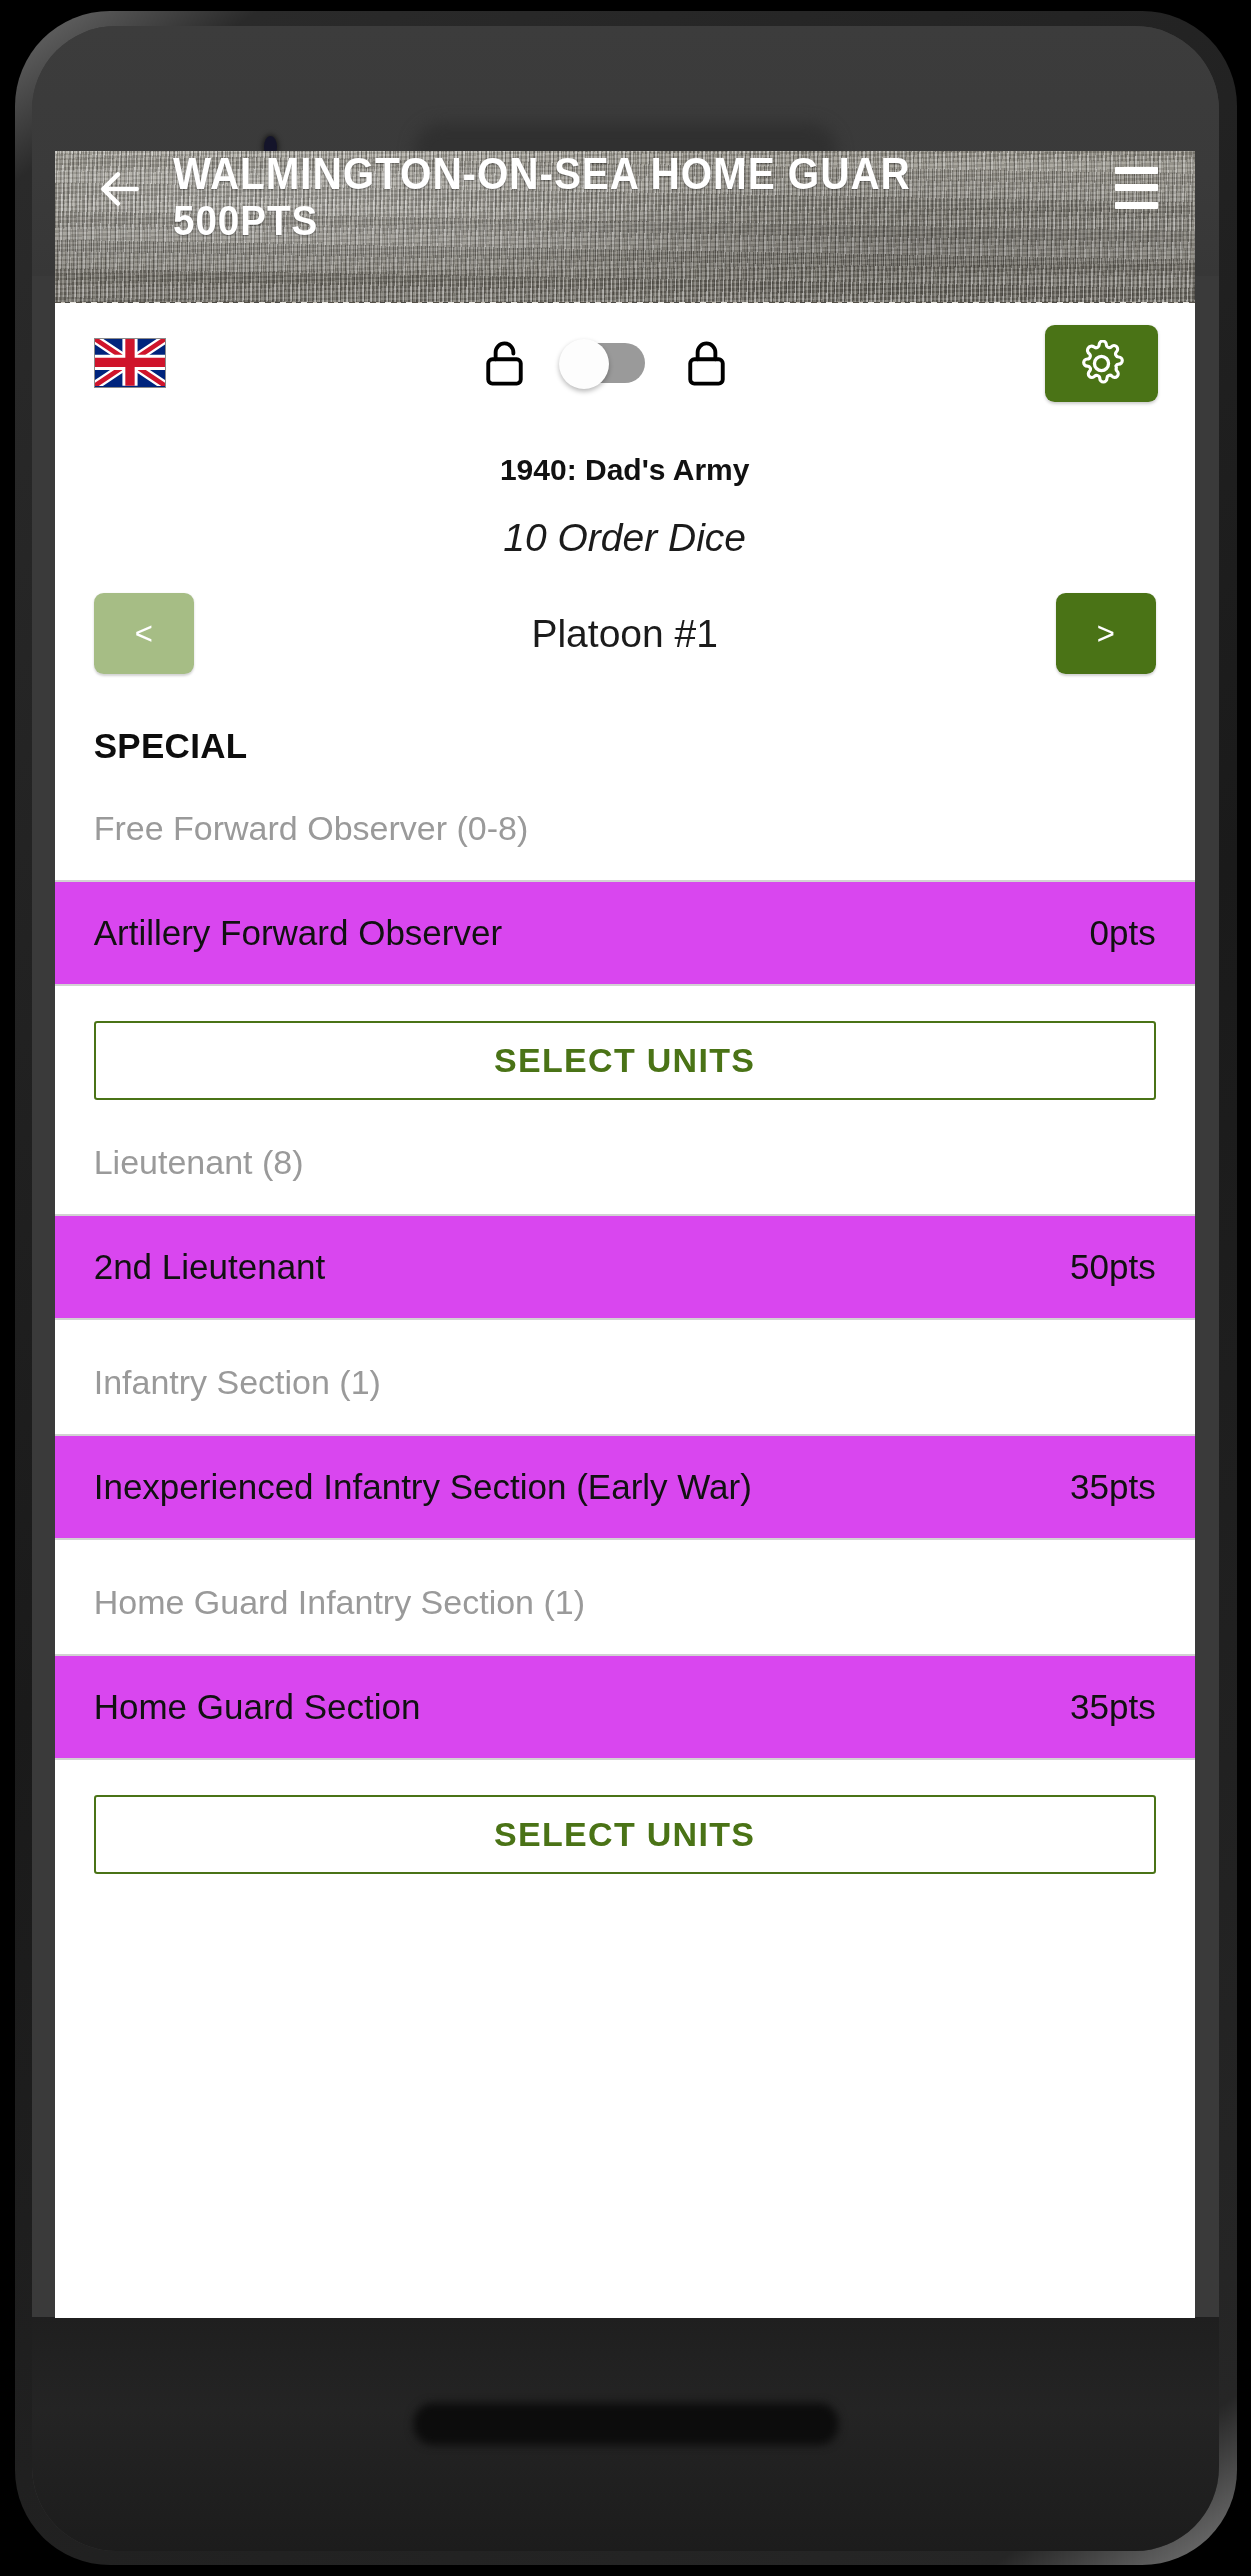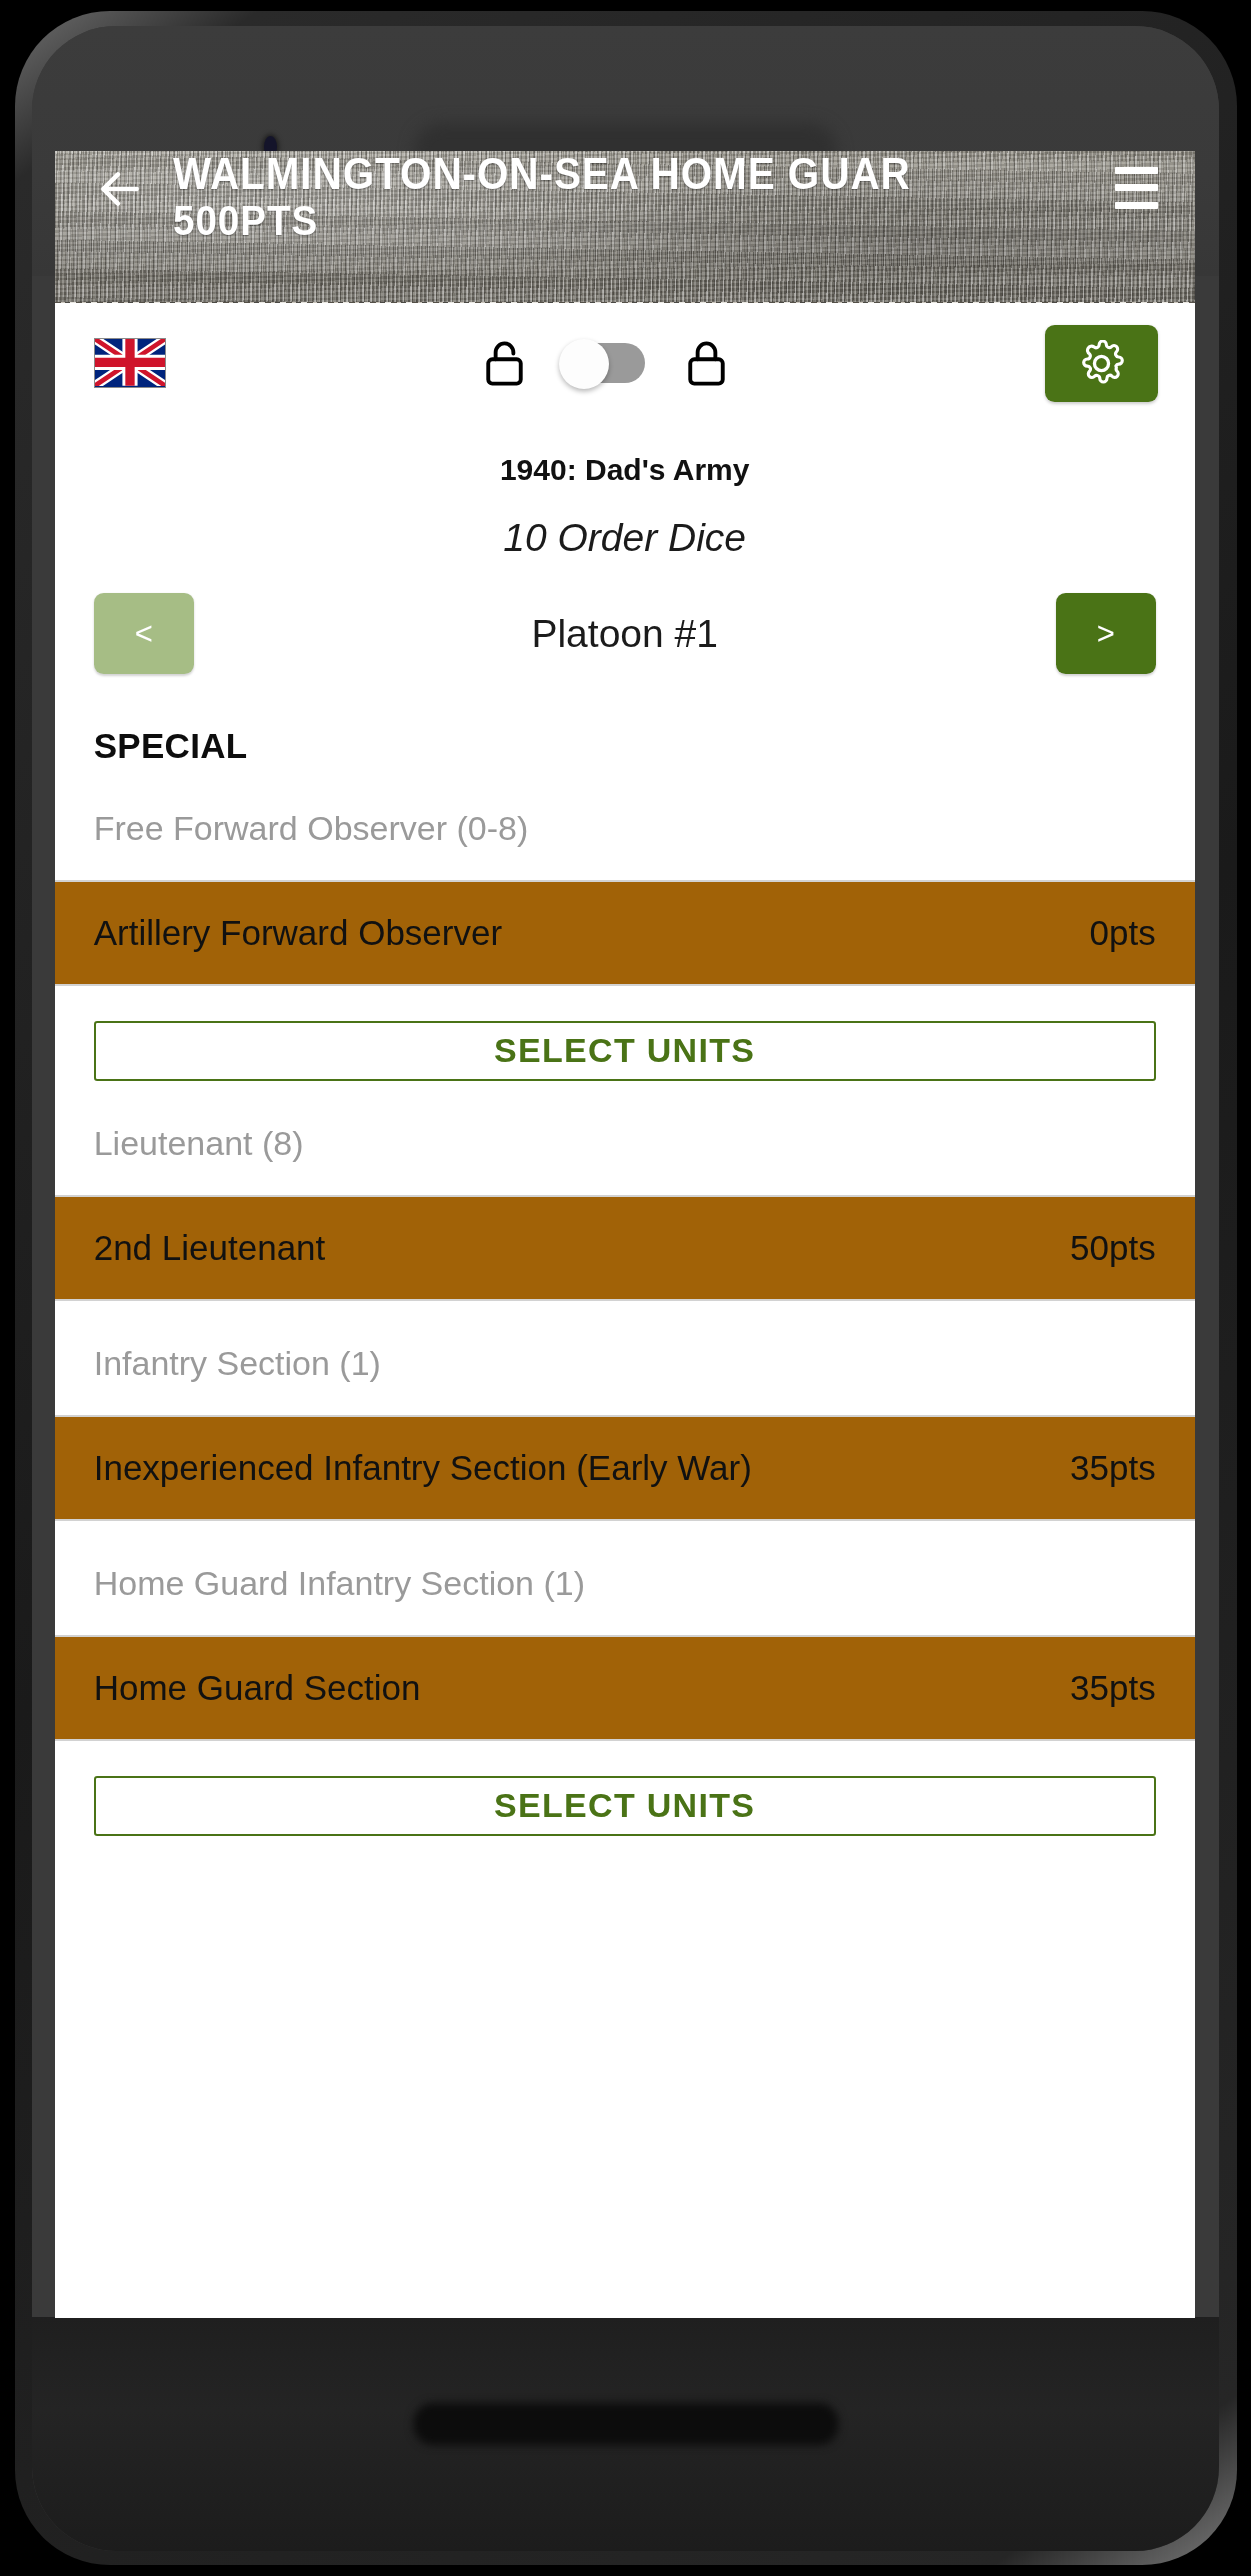--- a/index.html
+++ b/index.html
@@ -270,33 +270,33 @@
   }
   .slot-label {
     font-size: 34px;
     color: #9a9a9a;
     padding: 0 39px;
     margin-top: 43px;
     margin-bottom: 32px;
   }
   .unit-row {
     display: flex; align-items: center; justify-content: space-between;
-    background: #a16207;
+    background: #d946ef;
     border-top: 2.4px solid #d2d2d2;
     border-bottom: 2.4px solid #d2d2d2;
     padding: 31px 39px;
     min-height: 87px;
     cursor: pointer;
   }
   .unit-name { font-size: 35px; color: #111; }
   .unit-pts  { font-size: 35px; color: #111; white-space: nowrap; }
 
   .select-units {
     margin: 35px 39px 0 39px;
-    height: 60px;
+    height: 79px;
     border: 2.4px solid #4a7316;
     border-radius: 3.2px;
     display: flex; align-items: center; justify-content: center;
     background: #fff;
     cursor: pointer;
   }
   .select-units span {
     font-family: "Liberation Sans Narrow","Liberation Sans", sans-serif;
     font-size: 34px;
     font-weight: 700;

